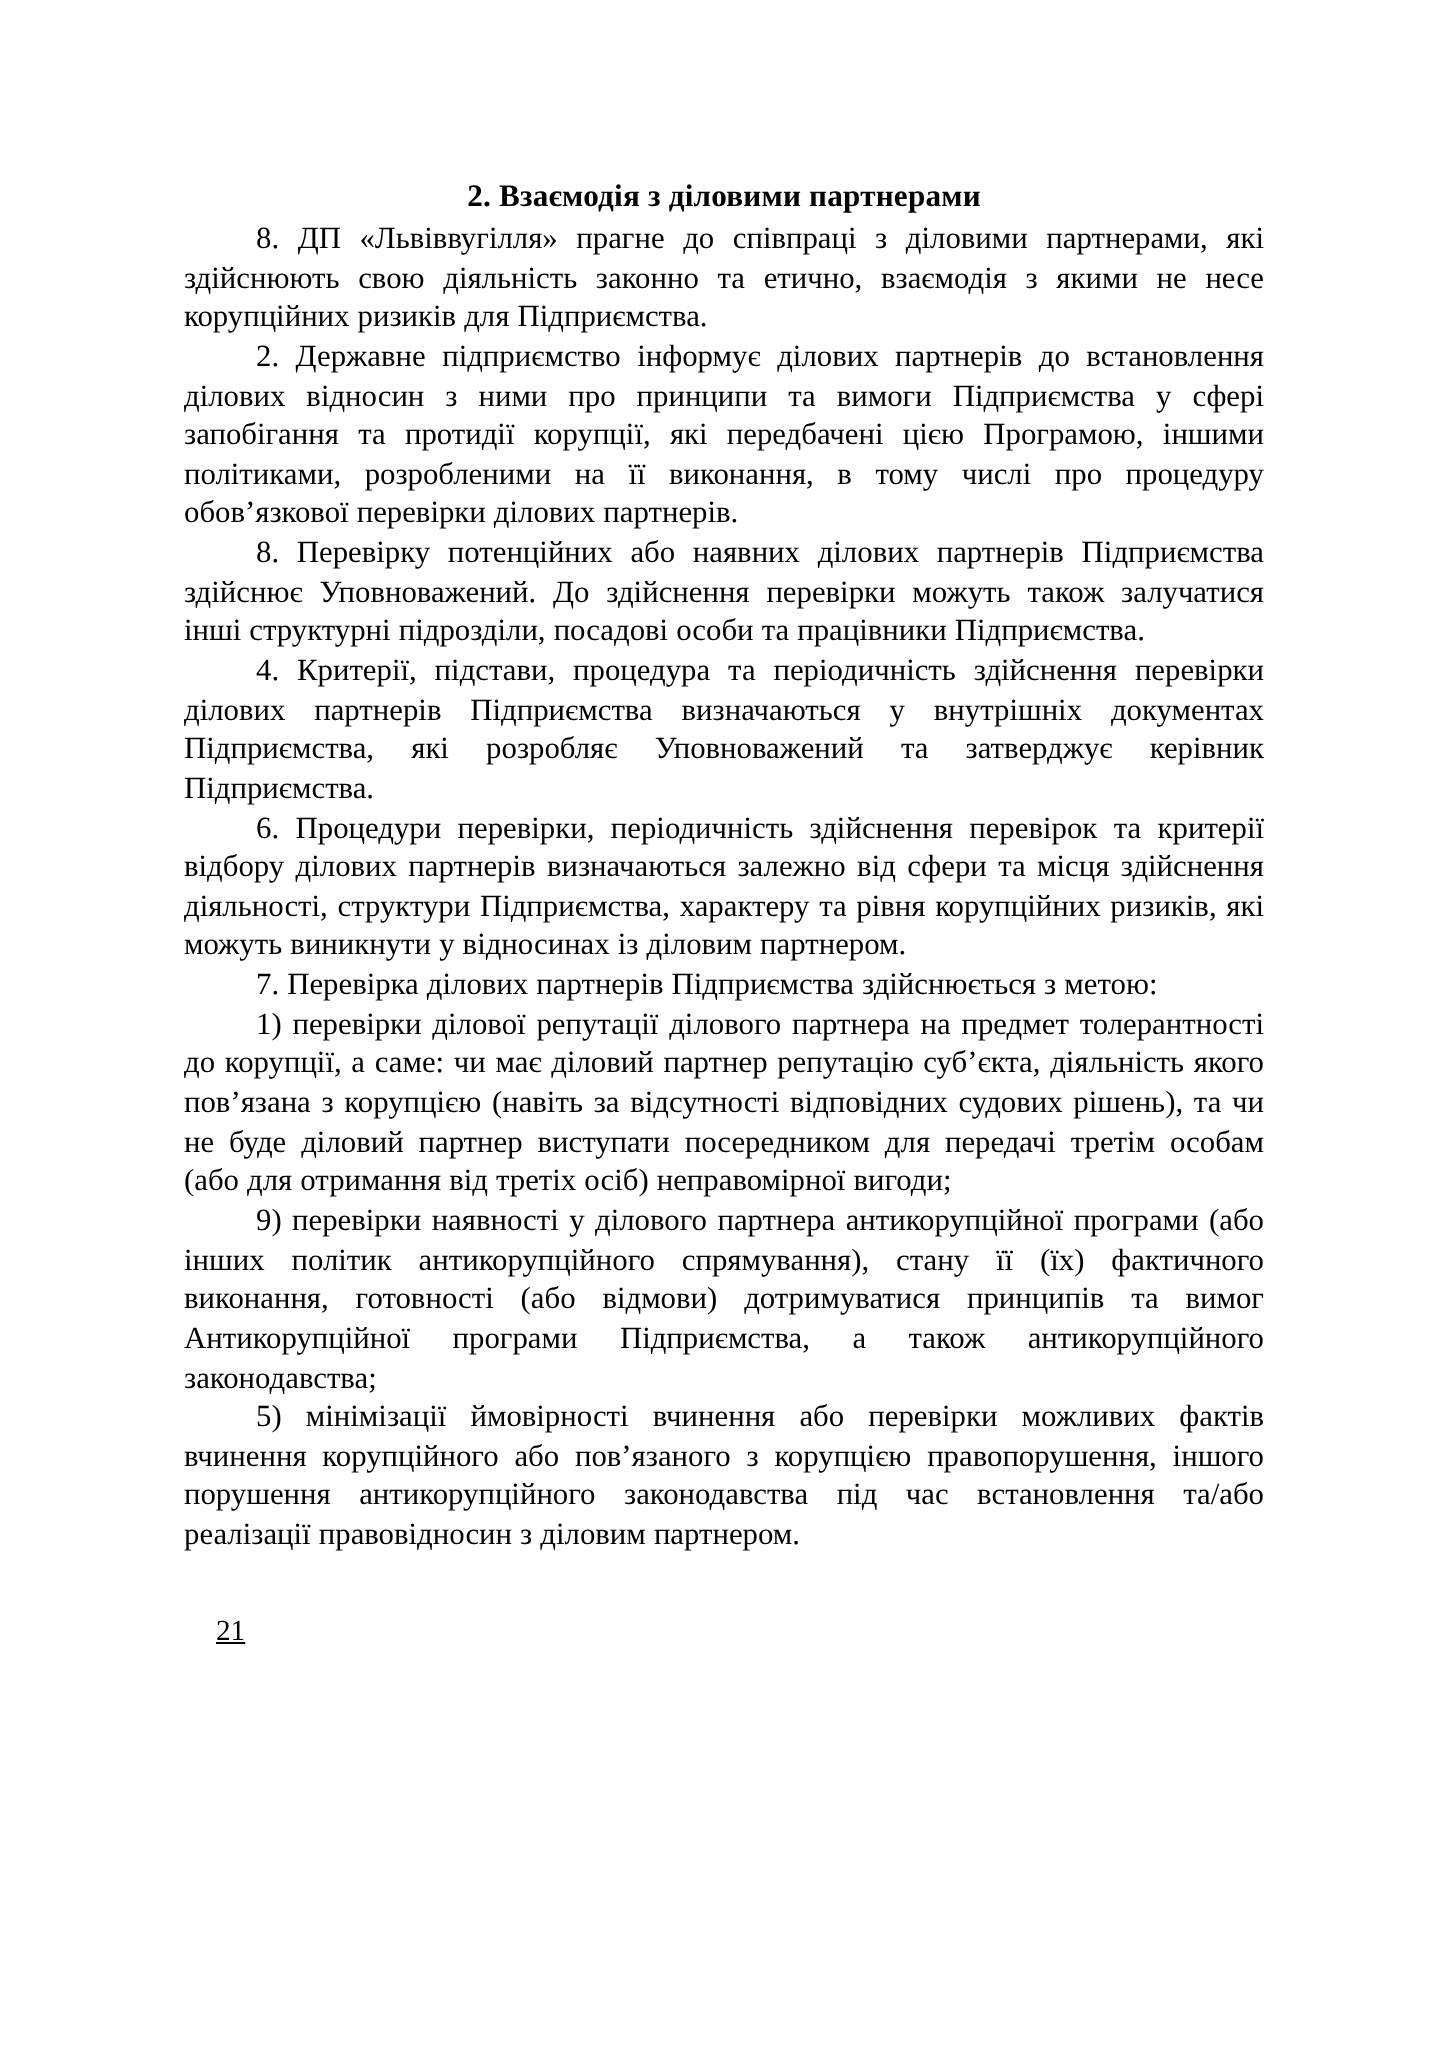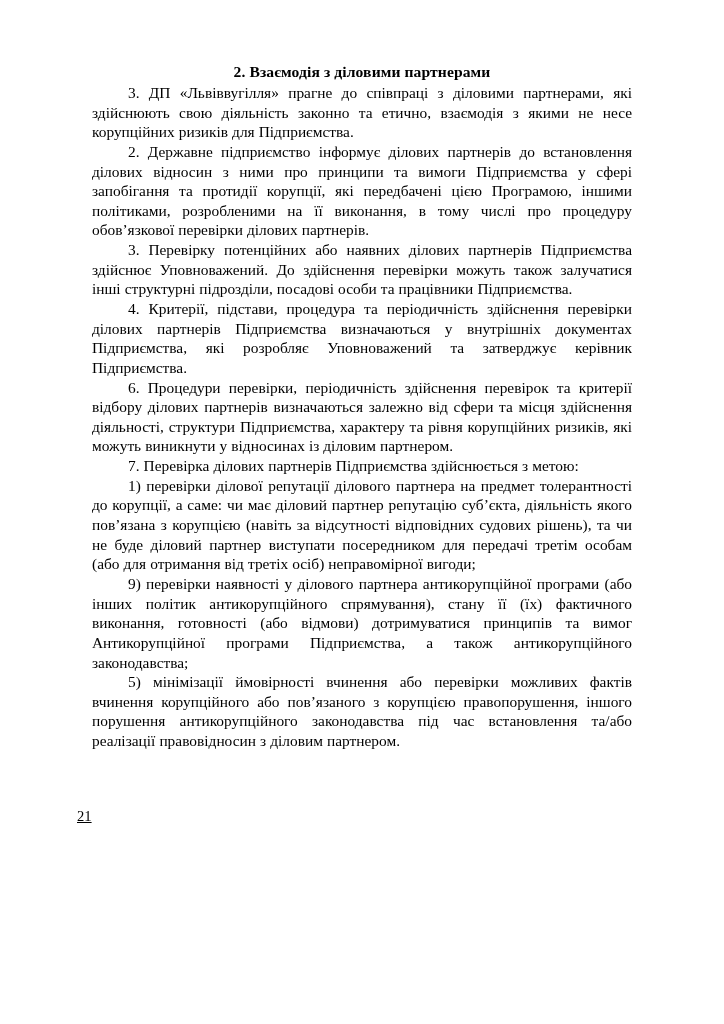--- a/index.html
+++ b/index.html
@@ -14,21 +14,21 @@
     font-family: "Liberation Serif", "DejaVu Serif", serif;
     color: #000000;
     overflow: hidden;
   }
   .page {
     position: relative;
     width: 724px;
     height: 864px;
     background: #ffffff;
     box-sizing: border-box;
-    padding: 62px 92px 0 92px;
+    padding: 89px 92px 0 92px;
   }
   .doc-heading {
     text-align: center;
     font-weight: bold;
     font-size: 15.6px;
     line-height: 1.28;
     margin: 0 0 1px 0;
     letter-spacing: 0.1px;
   }
   .para {
@@ -36,45 +36,45 @@
     text-justify: inter-word;
     font-size: 15.4px;
     line-height: 1.275;
     margin: 0;
     text-indent: 36px;
     hyphens: none;
     word-spacing: 0.2px;
   }
   .page-number {
     position: absolute;
-    left: 77px;
+    left: 108px;
     bottom: 40px;
     font-size: 14.6px;
     line-height: 1;
     text-decoration: underline;
   }
   .body-block {
     width: 540px;
   }
 </style>
 </head>
 <body>
 
 <div class="page">
 
   <div class="body-block">
 
     <h1 class="doc-heading">2. Взаємодія з діловими партнерами</h1>
 
-    <p class="para">3. ДП «Львіввугілля» прагне до  співпраці з діловими партнерами, які здійснюють свою діяльність законно та етично, взаємодія з якими не несе корупційних ризиків для Підприємства.</p>
+    <p class="para">8. ДП «Львіввугілля» прагне до  співпраці з діловими партнерами, які здійснюють свою діяльність законно та етично, взаємодія з якими не несе корупційних ризиків для Підприємства.</p>
 
     <p class="para">2. Державне підприємство інформує ділових партнерів до встановлення ділових відносин з ними про принципи та вимоги Підприємства у сфері запобігання та протидії корупції, які передбачені цією Програмою, іншими політиками, розробленими на її виконання, в тому числі про процедуру обов’язкової перевірки ділових партнерів.</p>
 
 
-    <p class="para">3. Перевірку потенційних або наявних ділових партнерів Підприємства здійснює Уповноважений. До здійснення перевірки можуть також залучатися інші структурні підрозділи, посадові особи та працівники Підприємства.</p>
+    <p class="para">8. Перевірку потенційних або наявних ділових партнерів Підприємства здійснює Уповноважений. До здійснення перевірки можуть також залучатися інші структурні підрозділи, посадові особи та працівники Підприємства.</p>
 
     <p class="para">4. Критерії, підстави, процедура та періодичність здійснення перевірки ділових партнерів Підприємства визначаються у внутрішніх документах Підприємства, які розробляє Уповноважений та затверджує керівник Підприємства.</p>
 
     <p class="para">6. Процедури перевірки, періодичність здійснення перевірок та критерії відбору ділових партнерів визначаються залежно від сфери та місця здійснення діяльності, структури Підприємства, характеру та рівня корупційних ризиків, які можуть виникнути у відносинах із діловим партнером.</p>
 
     <p class="para">7. Перевірка ділових партнерів Підприємства здійснюється з метою:</p>
 
     <p class="para">1) перевірки ділової репутації ділового партнера на предмет толерантності до корупції, а саме: чи має діловий партнер репутацію суб’єкта, діяльність якого пов’язана з корупцією (навіть за відсутності відповідних судових рішень), та чи не буде діловий партнер виступати посередником для передачі третім особам (або для отримання від третіх осіб) неправомірної вигоди;</p>
 
     <p class="para">9) перевірки наявності у ділового партнера антикорупційної програми (або інших політик антикорупційного спрямування), стану її (їх) фактичного виконання, готовності (або відмови) дотримуватися принципів та вимог Антикорупційної програми Підприємства, а також антикорупційного законодавства;</p>

